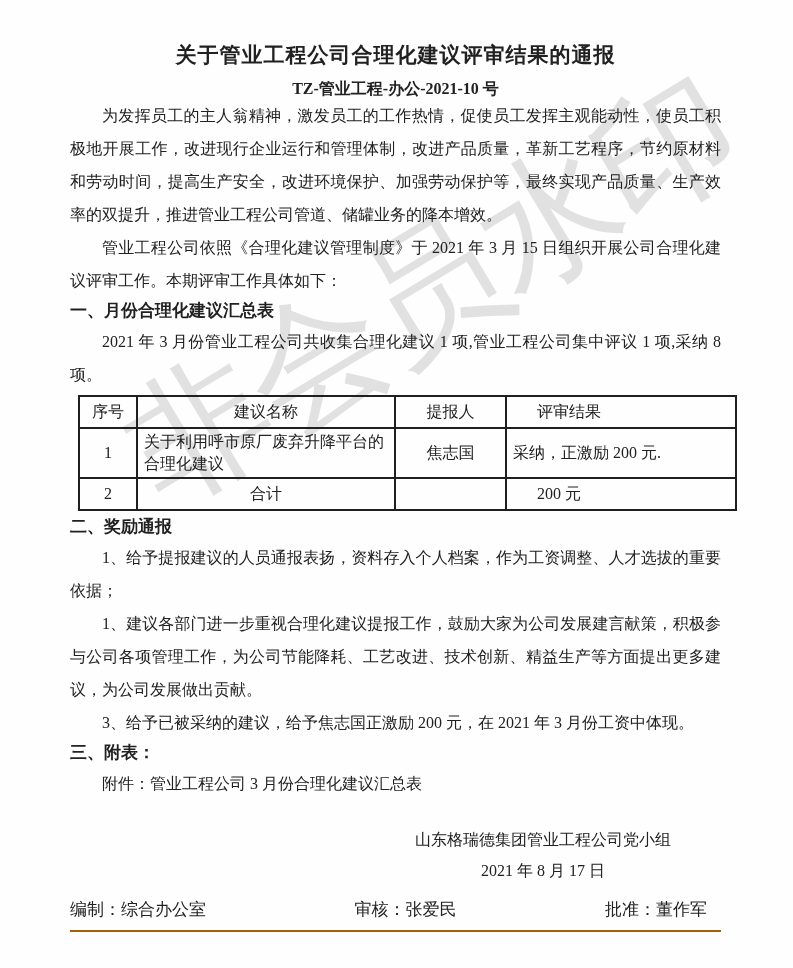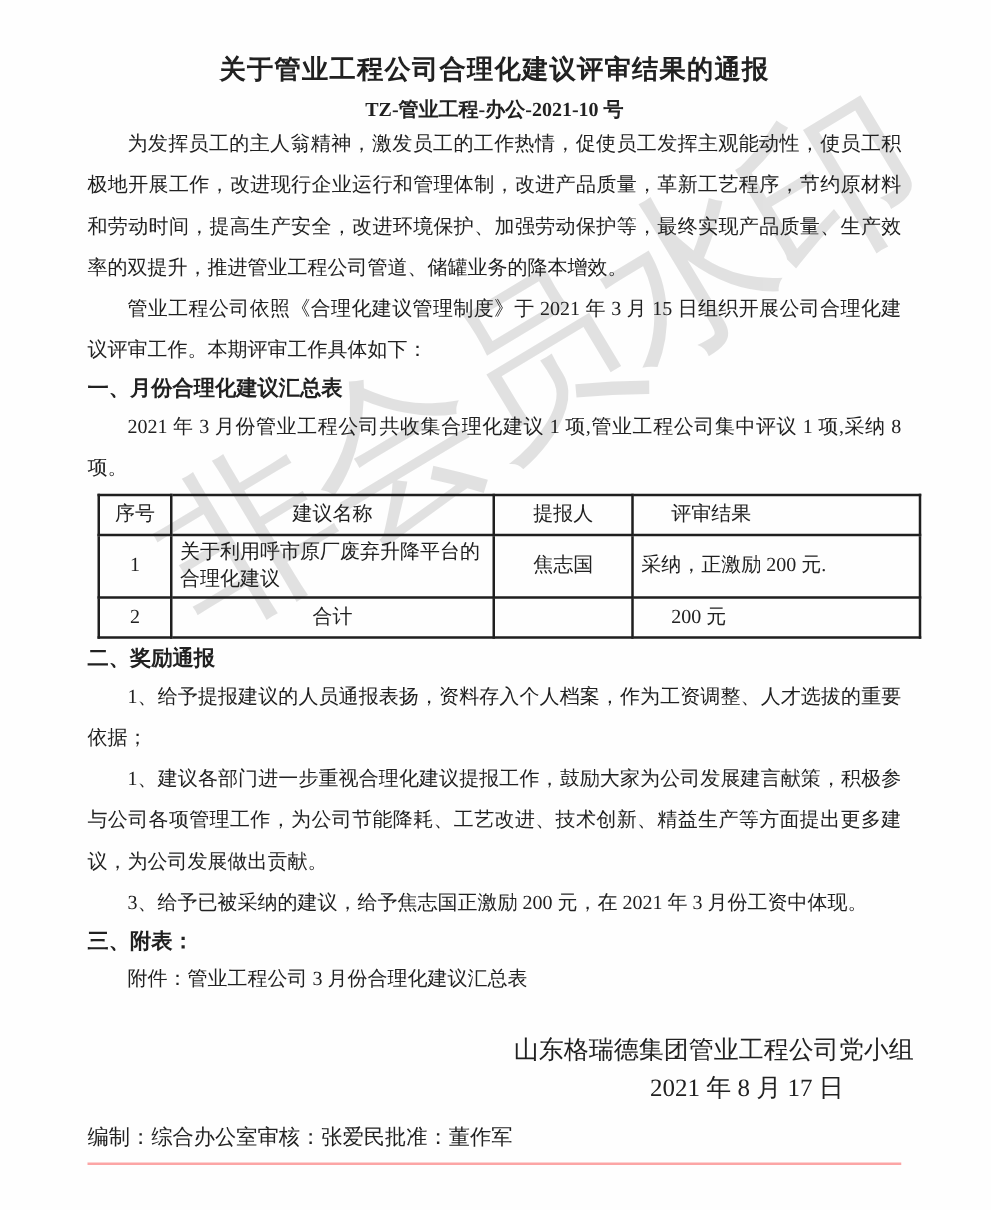--- a/index.html
+++ b/index.html
@@ -75,30 +75,31 @@
   .col-serial { width:58px; }
   .col-name   { width:258px; }
   .col-person { width:111px; }
   .col-result { width:230px; }
   .ctr { text-align:center; }
   .lft { text-align:left; padding-left:6px !important; }
   .result-pad { text-align:left; padding-left:30px !important; }
   .sig {
     width:264px;
     margin:26px 46px 0 auto;
-    text-align:right;
-    font-size:20px;
+    text-align:center;
+    font-size:16px;
   }
   .sig .org  { line-height:28px; white-space:nowrap; }
   .sig .date { line-height:34px; }
   .footer {
     display:flex;
+    justify-content:space-between;
     margin-top:10px;
     padding:0 14px 8px 0;
-    border-bottom:2px solid #fca5a5;
+    border-bottom:2px solid #a16207;
     font-size:17px; line-height:24px;
   }
 </style>
 </head>
 <body>
 
 <div class="page">
   <div class="watermark">非会员水印</div>
 
   <div class="content">

